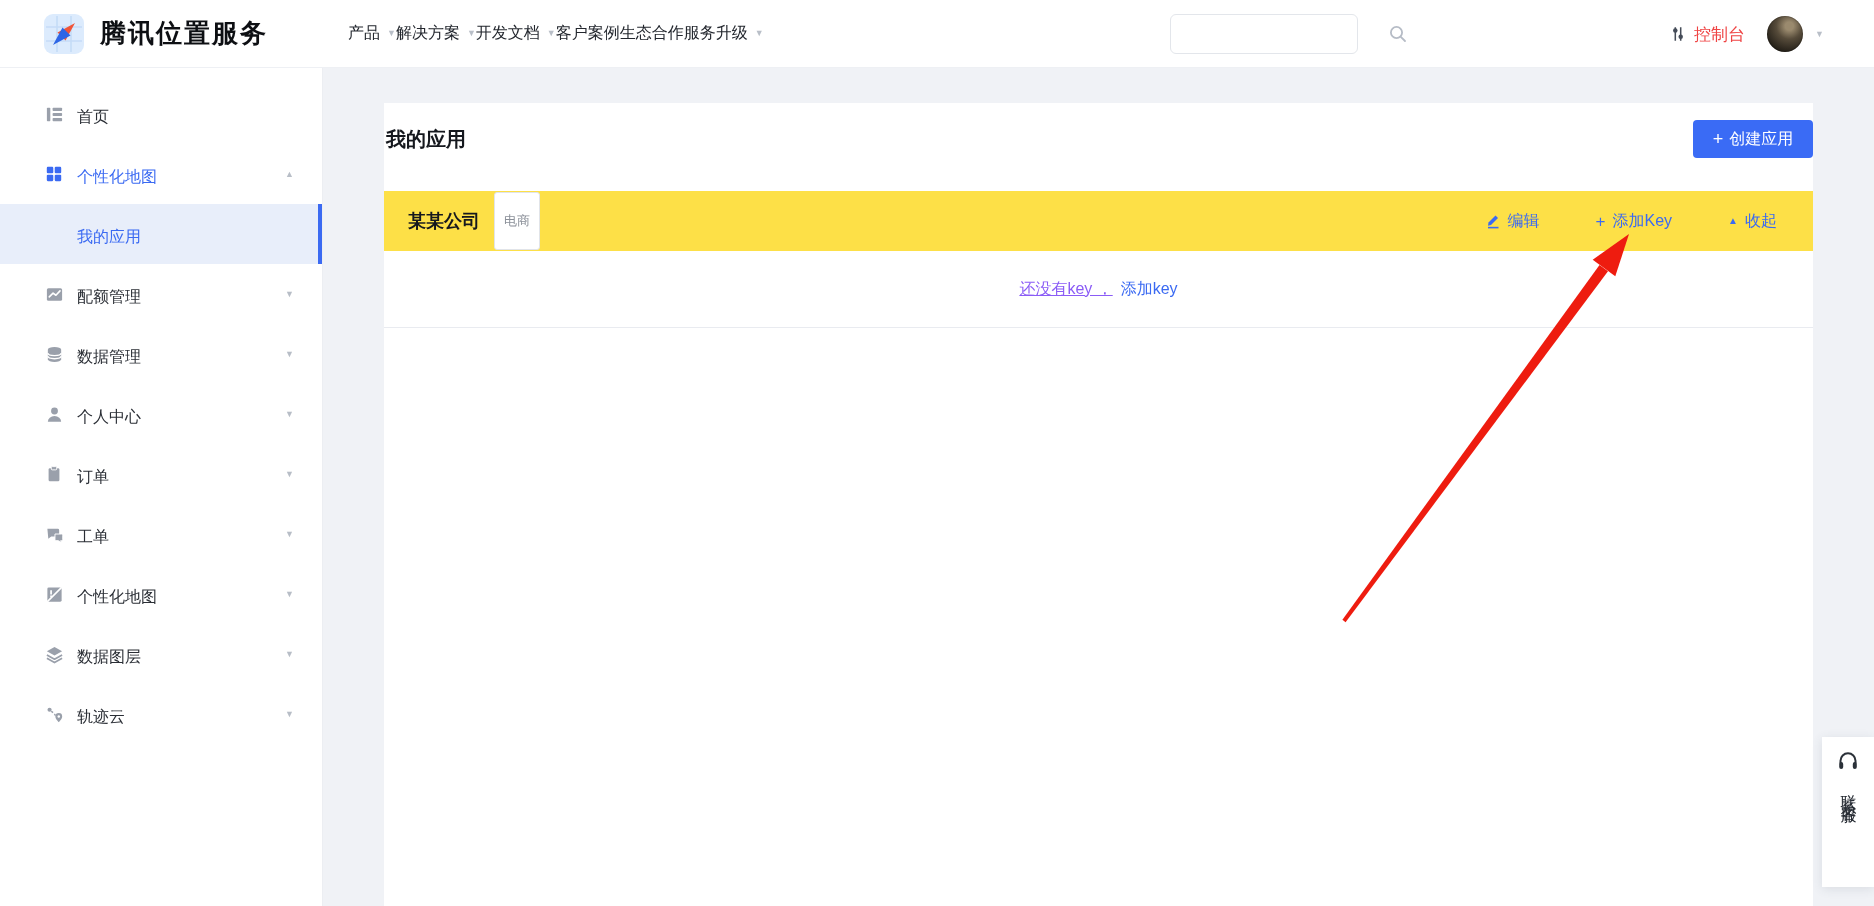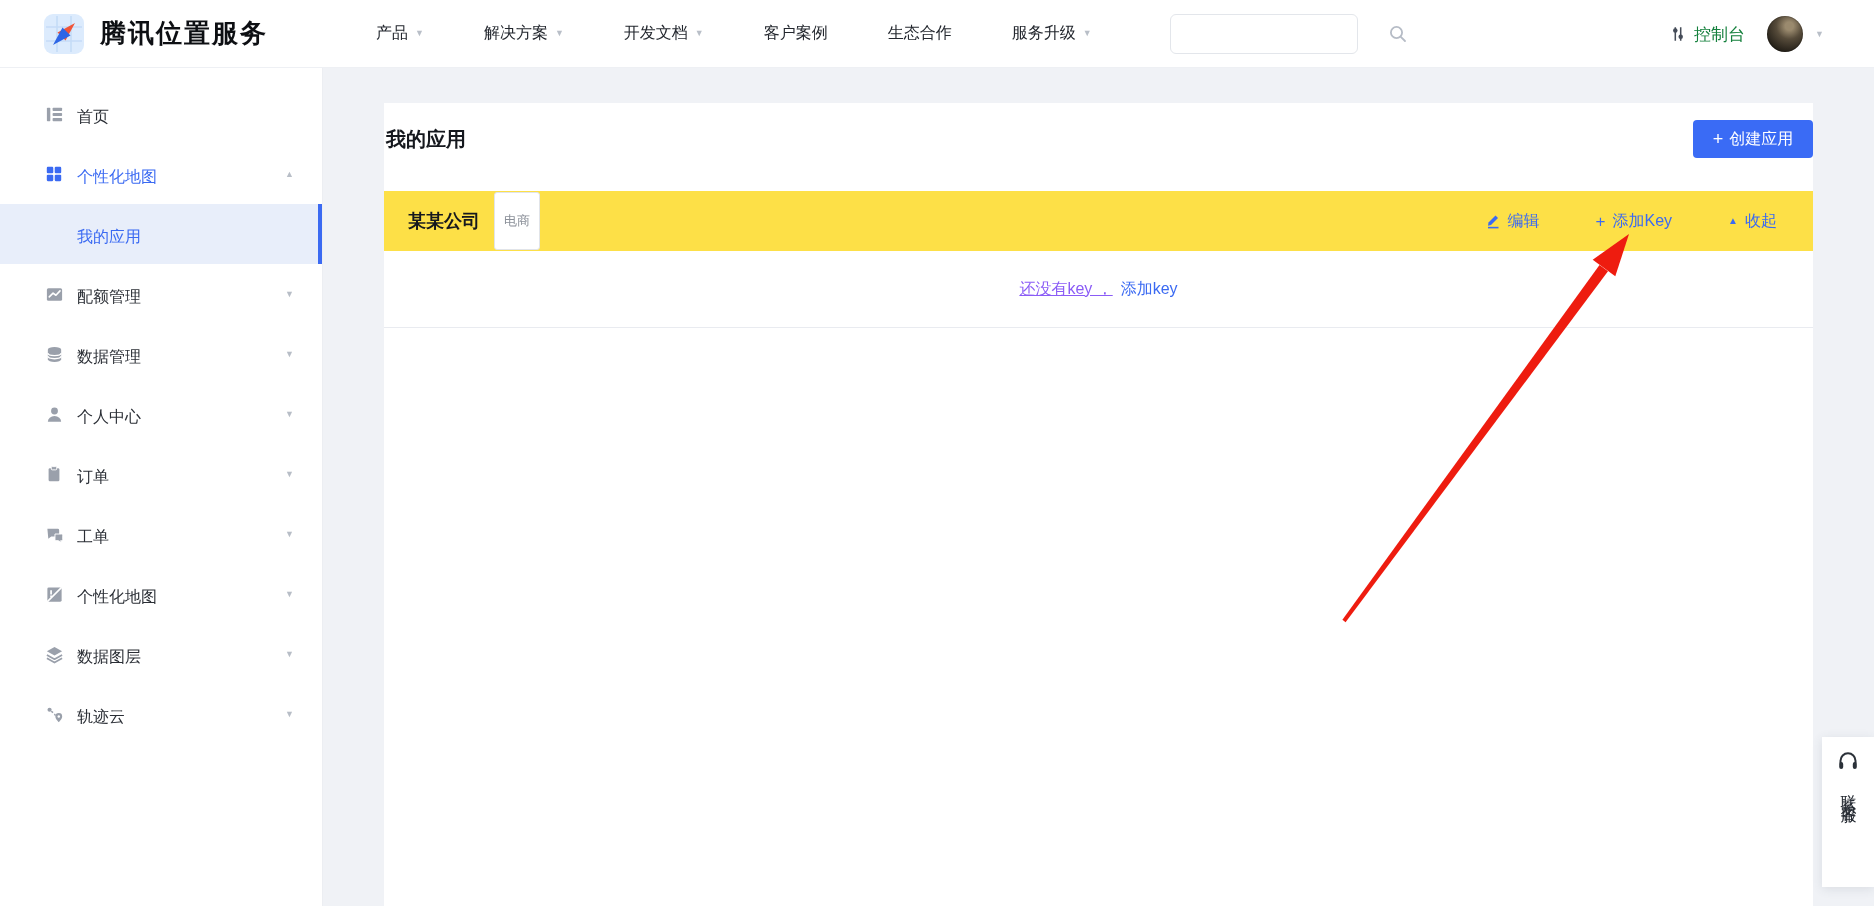--- a/index.html
+++ b/index.html
@@ -12,32 +12,32 @@
   }
   
   .topbar {
     position:absolute; left:0; top:0; width:1874px; height:68px;
     background:#fff; border-bottom:1px solid #eef0f4;
     display:flex; align-items:center; z-index:20;
   }
   .logo-wrap { display:flex; align-items:center; margin-left:44px; }
   .logo-icon { width:40px; height:40px; display:block; }
   .brand { margin-left:16px; font-size:26px; font-weight:700; color:#0d0f13; letter-spacing:2px; }
-  .nav { display:flex; align-items:flex-start; margin-left:108px; gap:60px; }
+  .nav { display:flex; align-items:flex-start; margin-left:80px; }
   .nav-item { display:flex; align-items:center; gap:7px; font-size:16px; color:#23272e; cursor:pointer; }
   .caret { font-size:9px; color:#b9bfc8; line-height:1; }
   .search-box {
     position:absolute; left:1170px; top:14px; width:188px; height:40px;
     border:1px solid #e3e6eb; border-radius:6px; background:#fff;
     display:flex; align-items:center;
   }
   .search-input { flex:1; border:none; outline:none; height:100%; padding:0 6px 0 12px; font-size:15px; background:transparent; }
   .search-icon { margin-right:10px; display:flex; }
   .top-right { position:absolute; right:50px; top:0; height:68px; display:flex; align-items:center; gap:12px; }
-  .console { display:flex; align-items:center; gap:7px; font-size:17px; color:#15803d; cursor:pointer; }
+  .console { display:flex; align-items:center; gap:7px; font-size:17px; color:#ef4444; cursor:pointer; }
   .avatar {
     width:36px; height:36px; border-radius:50%; margin-left:10px; cursor:pointer;
     background:radial-gradient(circle at 62% 28%, #9a8a6e 0 12%, #564b3a 38%, #181510 85%);
     box-shadow:inset 0 0 0 1px rgba(0,0,0,.15);
   }
   
   .sidebar {
     position:absolute; left:0; top:68px; width:323px; bottom:0;
     background:#fff; border-right:1px solid #eceef2; padding-top:16px; z-index:10;
   }

